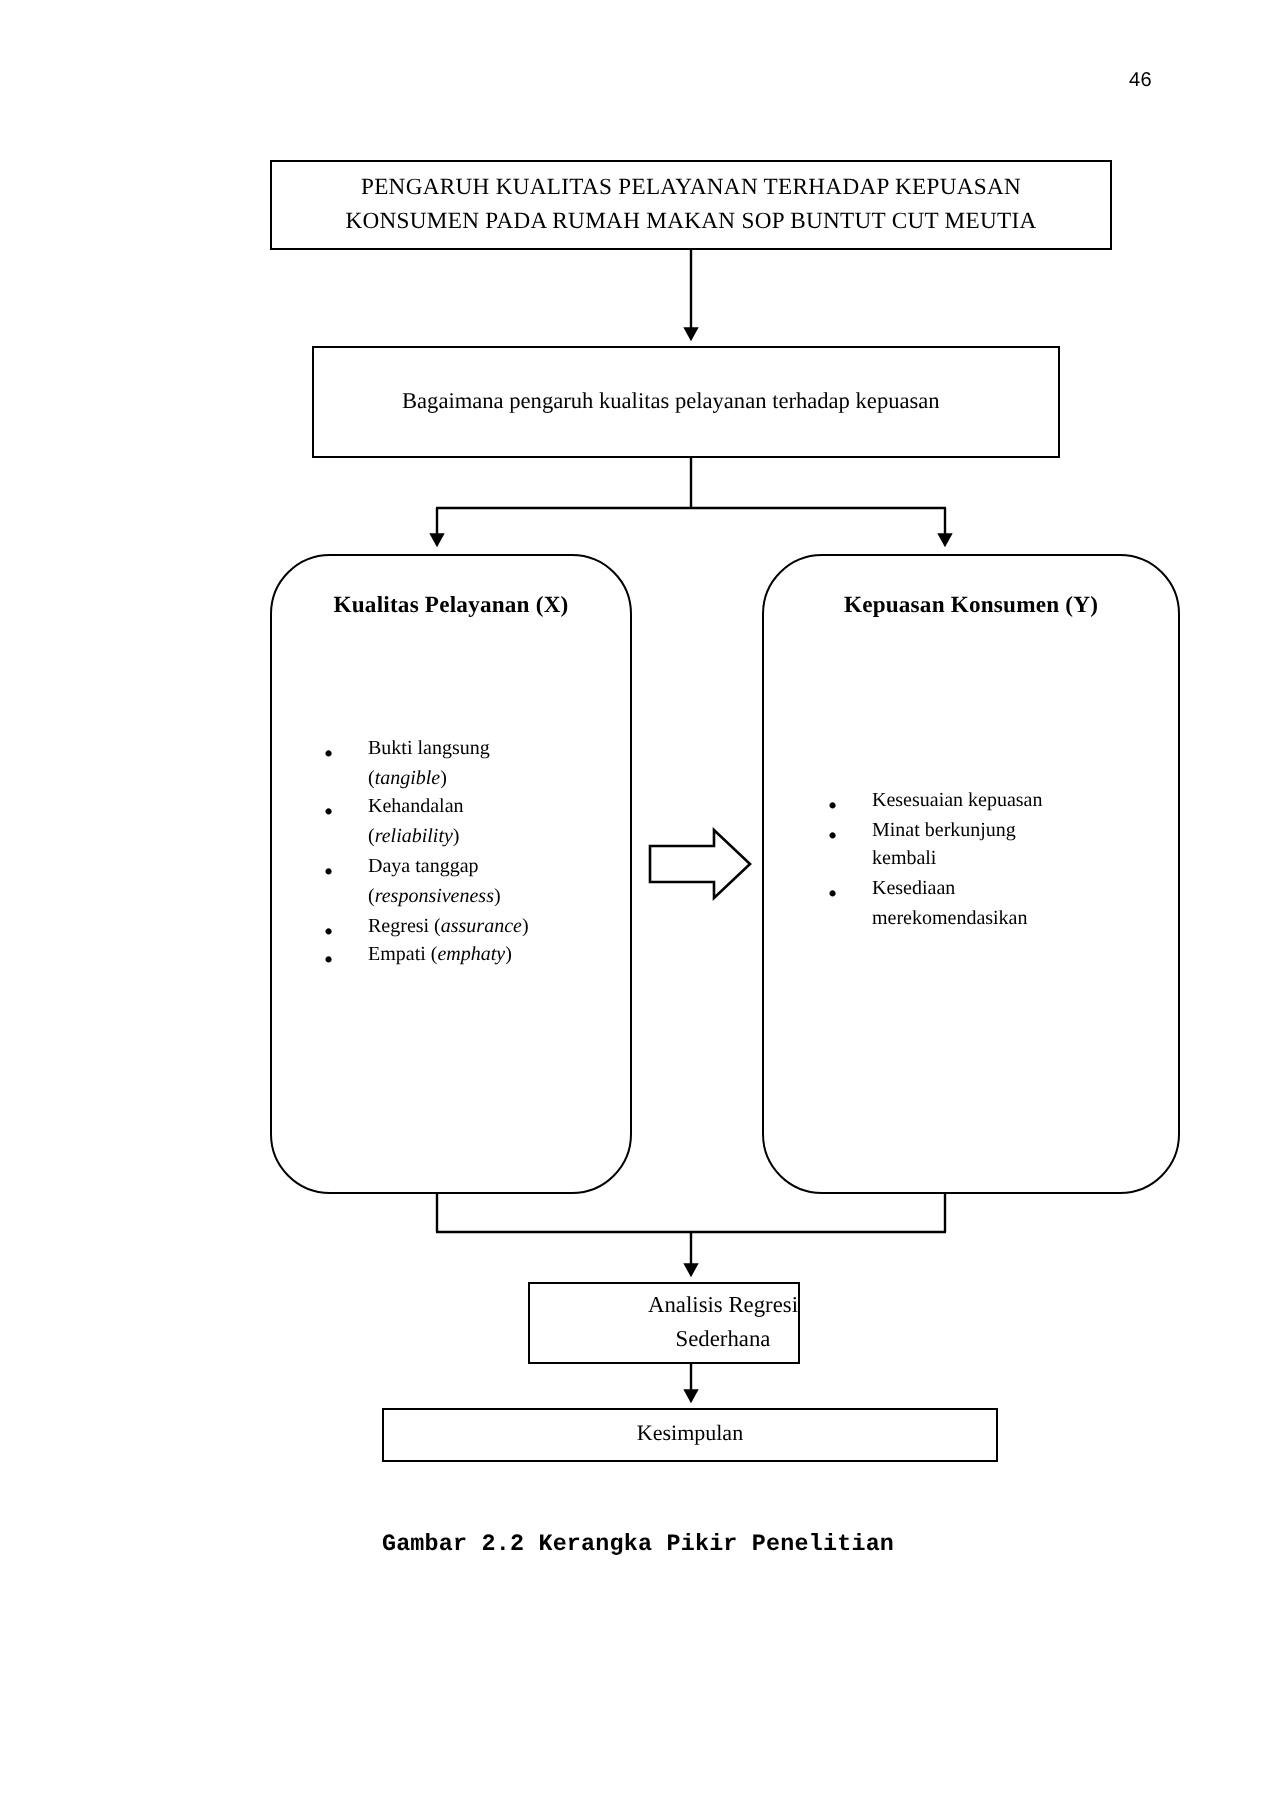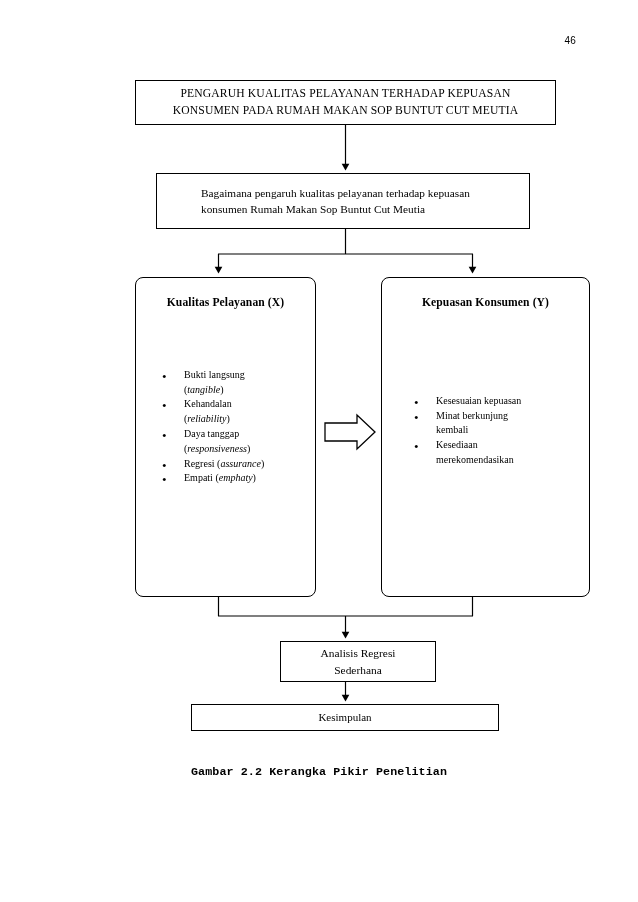--- a/index.html
+++ b/index.html
@@ -35,21 +35,21 @@
     border: 1.3px solid #000000;
     background: #ffffff;
     box-sizing: border-box;
     display: flex;
     align-items: center;
     justify-content: center;
     text-align: center;
     line-height: 1.45;
   }
   .rounded {
-    border-radius: 8px;
+    border-radius: 30px;
     align-items: flex-start;
     justify-content: flex-start;
     text-align: left;
   }
 
   
   #box-title {
     left: 135px;
     top: 80px;
     width: 421px;
@@ -112,25 +112,26 @@
     position: absolute;
     left: 2px;
     top: -1px;
     font-size: 13px;
   }
   .rb-list .ital { font-style: italic; }
   .rb-list .sub { display: block; }
 
   
   #box-analysis {
-    left: 280px;
+    left: 264px;
     top: 641px;
-    width: 156px;
+    width: 136px;
     height: 41px;
     font-size: 11.4px;
+    justify-content: flex-end;
   }
   #box-analysis .line { display: block; }
   #box-conclusion {
     left: 191px;
     top: 704px;
     width: 308px;
     height: 27px;
     font-size: 11px;
   }
 
@@ -201,21 +202,20 @@
   <div class="box" id="box-title">
     <div>
       <span class="line">PENGARUH KUALITAS PELAYANAN TERHADAP KEPUASAN</span>
       <span class="line">KONSUMEN PADA RUMAH MAKAN SOP BUNTUT CUT MEUTIA</span>
     </div>
   </div>
 
   <div class="box" id="box-question">
     <div>
       <span class="line">Bagaimana pengaruh kualitas pelayanan terhadap kepuasan</span>
-      <span class="line">konsumen Rumah Makan Sop Buntut Cut Meutia</span>
     </div>
   </div>
 
   <div class="box rounded" id="box-x">
     <div style="width:100%">
       <div class="rb-title">Kualitas Pelayanan (X)</div>
       <ul class="rb-list" id="list-x">
           <li><span>Bukti langsung</span><span class="sub"><span>(</span><span class="ital">tangible</span><span>)</span></span></li>
           <li><span>Kehandalan</span><span class="sub"><span>(</span><span class="ital">reliability</span><span>)</span></span></li>
           <li><span>Daya tanggap</span><span class="sub"><span>(</span><span class="ital">responsiveness</span><span>)</span></span></li>

